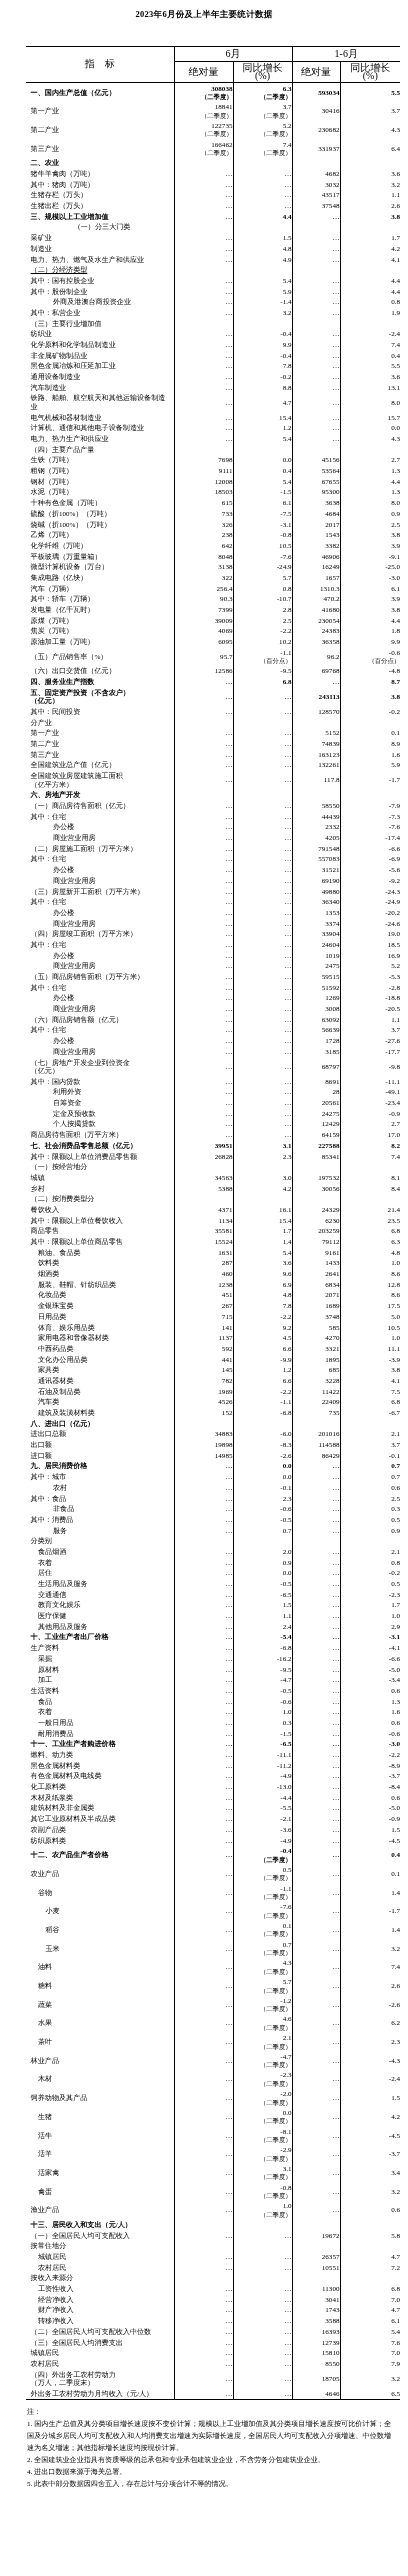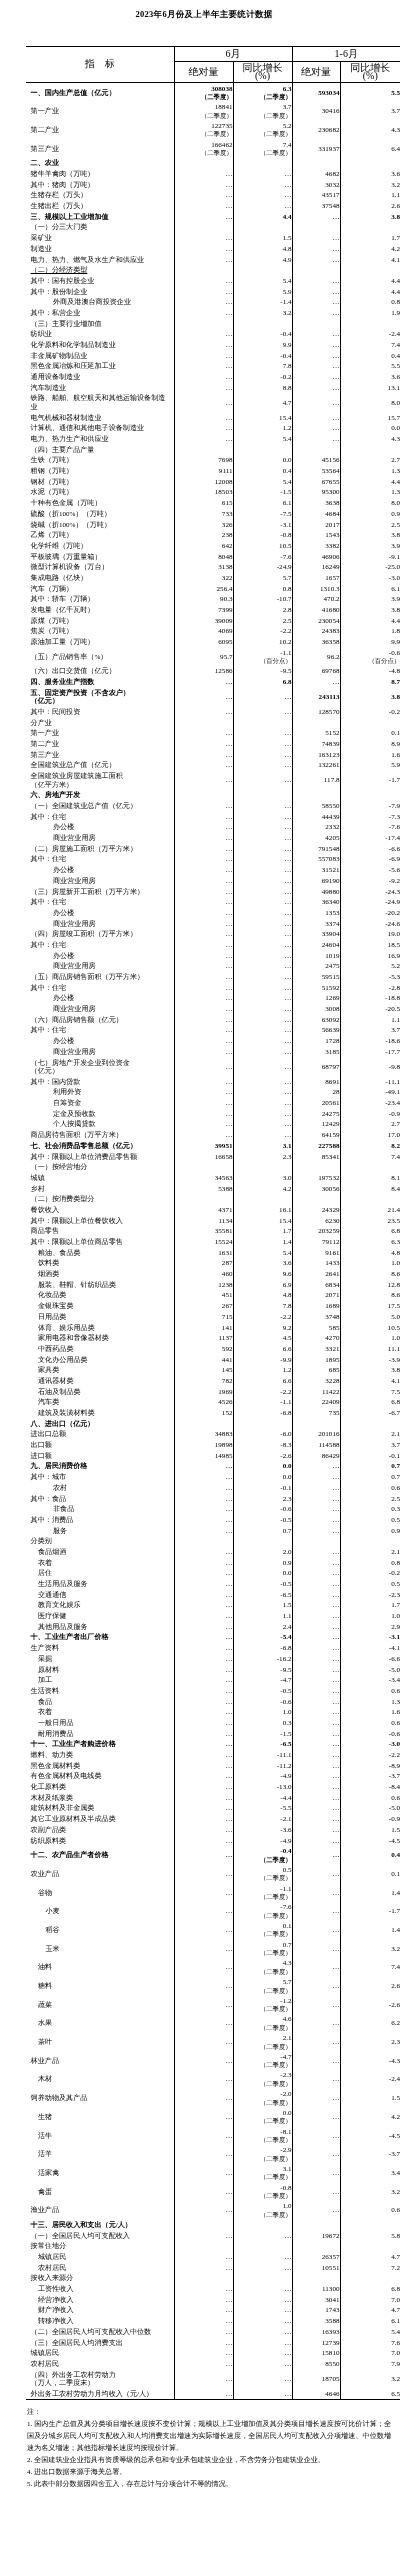--- a/index.html
+++ b/index.html
@@ -210,21 +210,21 @@
             <div>4.4</div>
           </td>
           <td class="c-val bl v2">
             <div>…</div>
           </td>
           <td class="c-val bl v3">
             <div>3.8</div>
           </td>
         </tr>
         <tr>
-          <td class="c-label" style="padding-left: 4.6px;">（一）分三大门类</td>
+          <td class="c-label" style="padding-left: 4.6px; text-align: center;">（一）分三大门类</td>
           <td class="c-val bl v0">
             <div>&nbsp;</div>
           </td>
           <td class="c-val bl v1">
             <div>&nbsp;</div>
           </td>
           <td class="c-val bl v2">
             <div>&nbsp;</div>
           </td>
           <td class="c-val bl v3">
@@ -980,21 +980,21 @@
             <div>&nbsp;</div>
           </td>
           <td class="c-val bl v2">
             <div>&nbsp;</div>
           </td>
           <td class="c-val bl v3">
             <div>&nbsp;</div>
           </td>
         </tr>
         <tr>
-          <td class="c-label" style="padding-left: 4.6px;">（一）全国建筑业总产值（亿元）</td>
+          <td class="c-label" style="padding-left: 4.6px;">（一）商品房待售面积（亿元）</td>
           <td class="c-val bl v0">
             <div>…</div>
           </td>
           <td class="c-val bl v1">
             <div>…</div>
           </td>
           <td class="c-val bl v2">
             <div>58550</div>
           </td>
           <td class="c-val bl v3">
@@ -1321,21 +1321,21 @@
           <td class="c-val bl v0">
             <div>…</div>
           </td>
           <td class="c-val bl v1">
             <div>…</div>
           </td>
           <td class="c-val bl v2">
             <div>1728</div>
           </td>
           <td class="c-val bl v3">
-            <div>-18.6</div>
+            <div>-27.6</div>
           </td>
         </tr>
         <tr>
           <td class="c-label" style="padding-left: 27px;">商业营业用房</td>
           <td class="c-val bl v0">
             <div>…</div>
           </td>
           <td class="c-val bl v1">
             <div>…</div>
           </td>
@@ -1463,21 +1463,21 @@
           <td class="c-val bl v2">
             <div>227588</div>
           </td>
           <td class="c-val bl v3">
             <div>8.2</div>
           </td>
         </tr>
         <tr>
           <td class="c-label" style="padding-left: 4.6px;">其中：限额以上单位消费品零售额</td>
           <td class="c-val bl v0">
-            <div>16658</div>
+            <div>26828</div>
           </td>
           <td class="c-val bl v1">
             <div>2.3</div>
           </td>
           <td class="c-val bl v2">
             <div>85341</div>
           </td>
           <td class="c-val bl v3">
             <div>7.4</div>
           </td>

